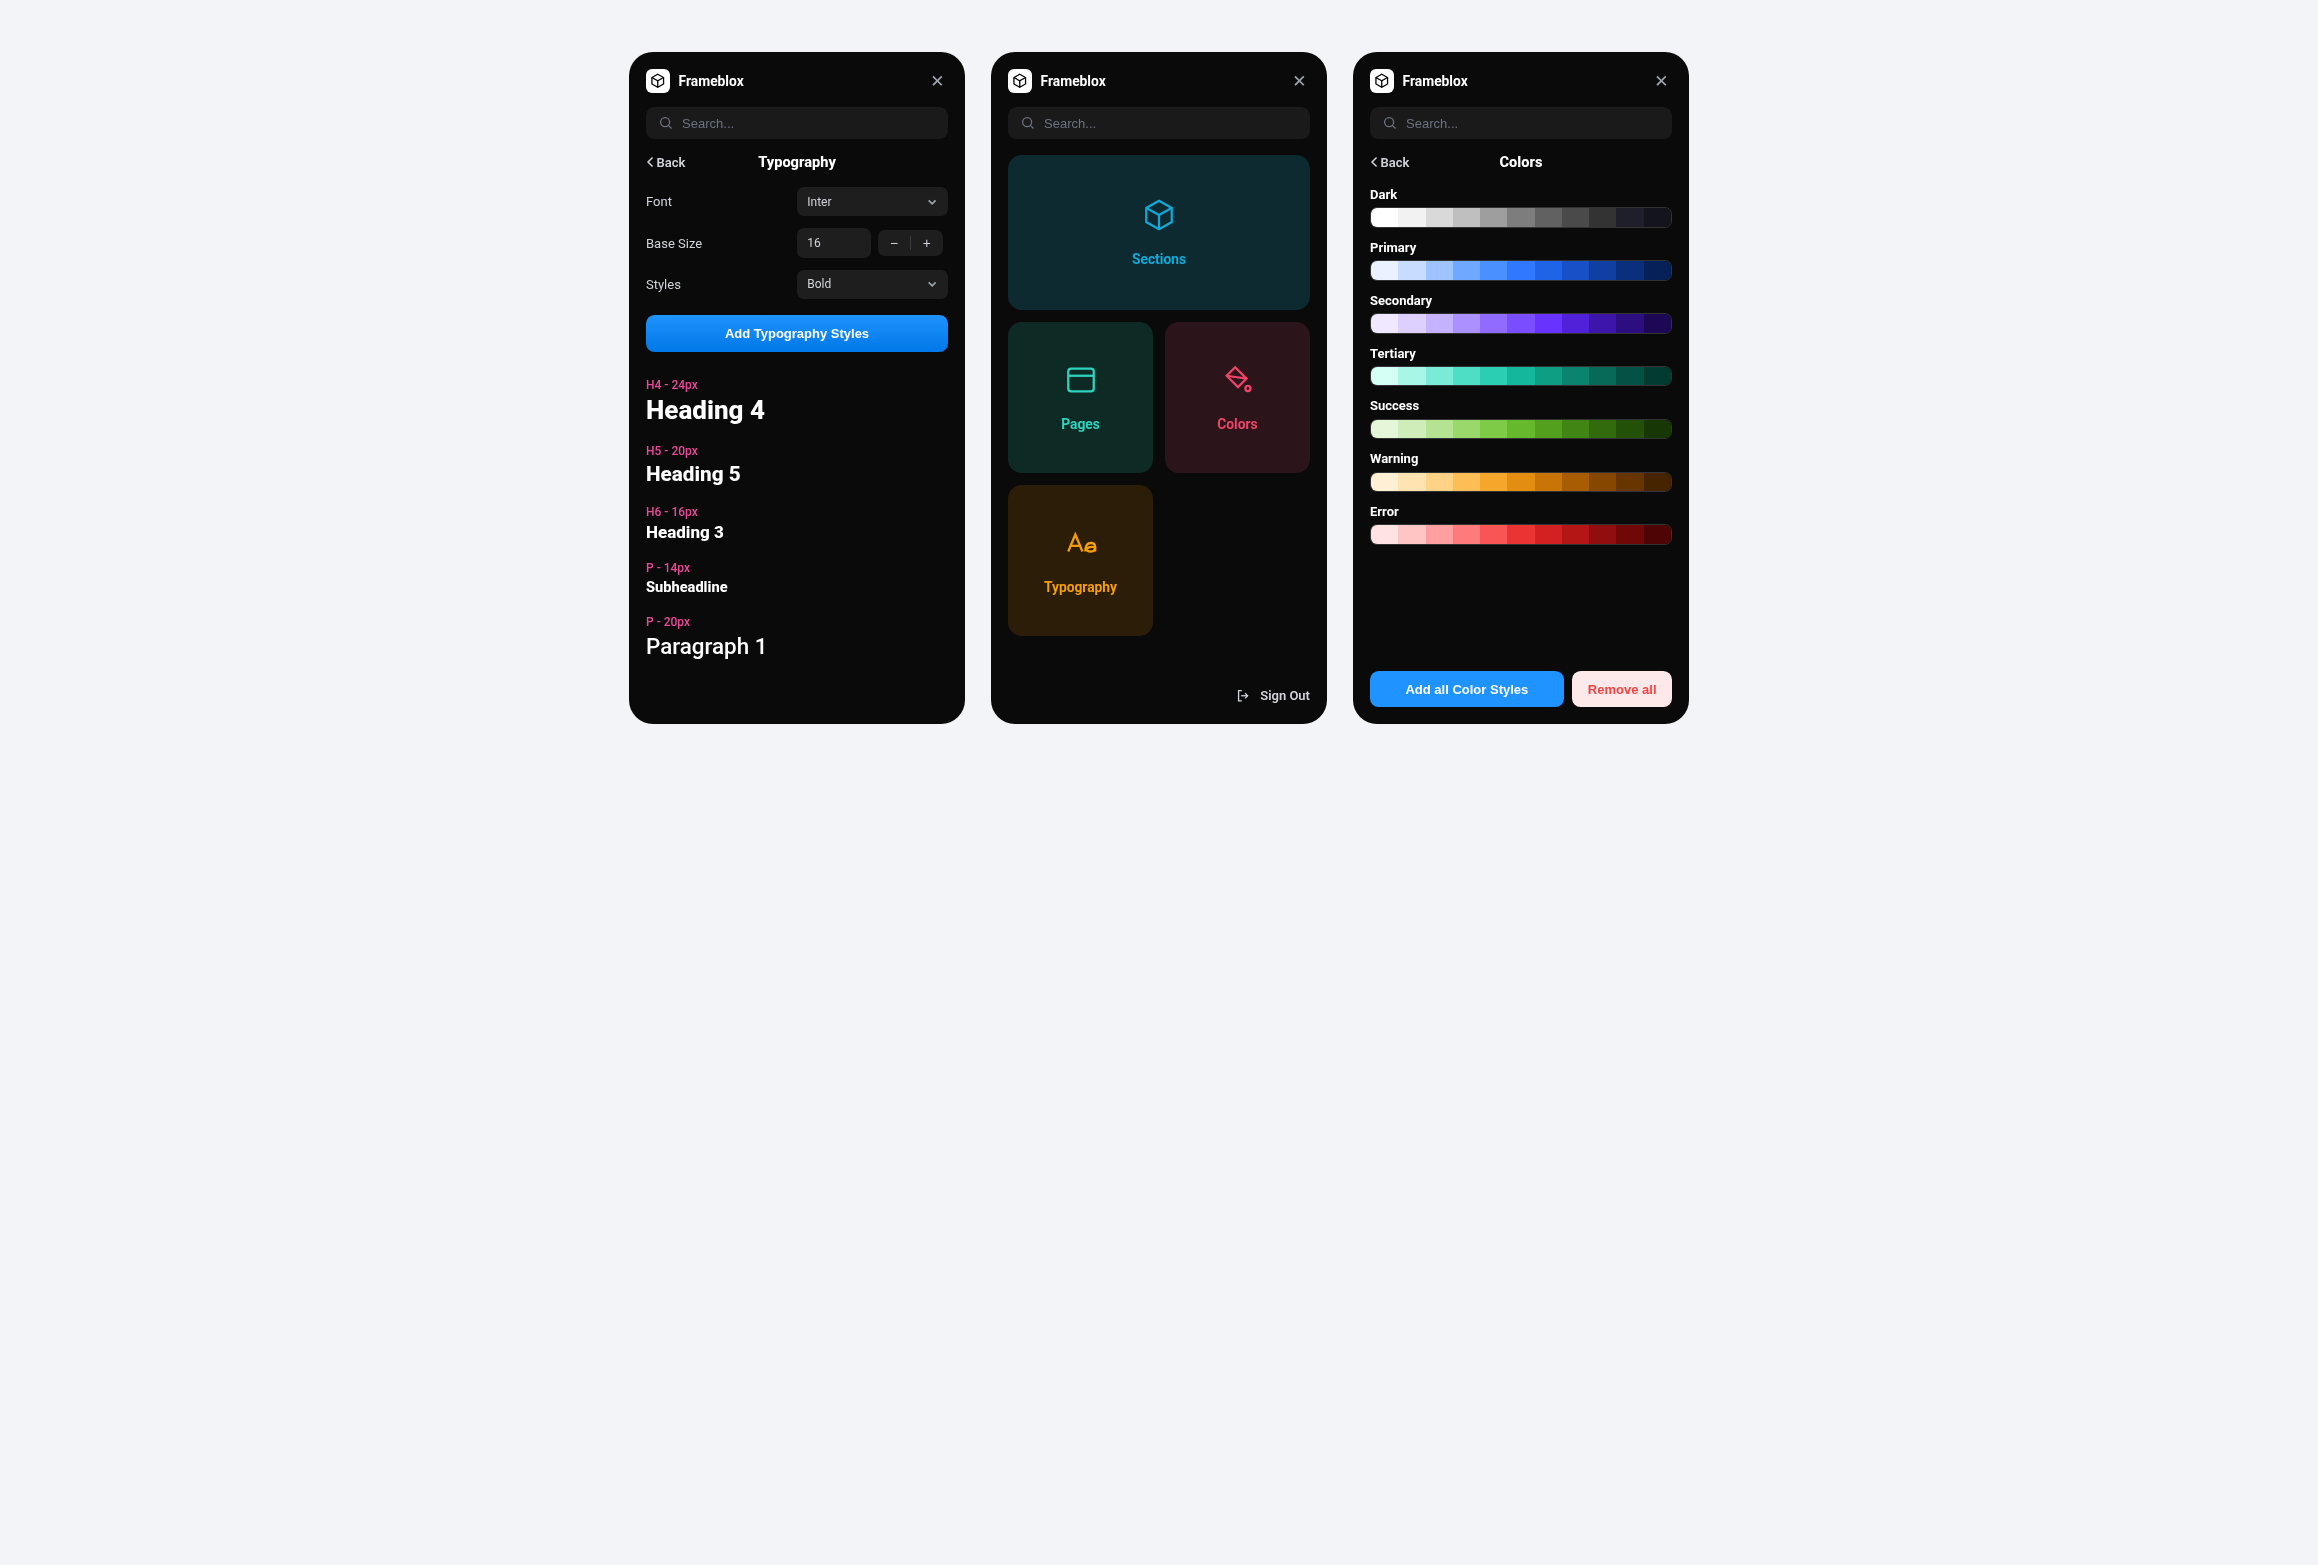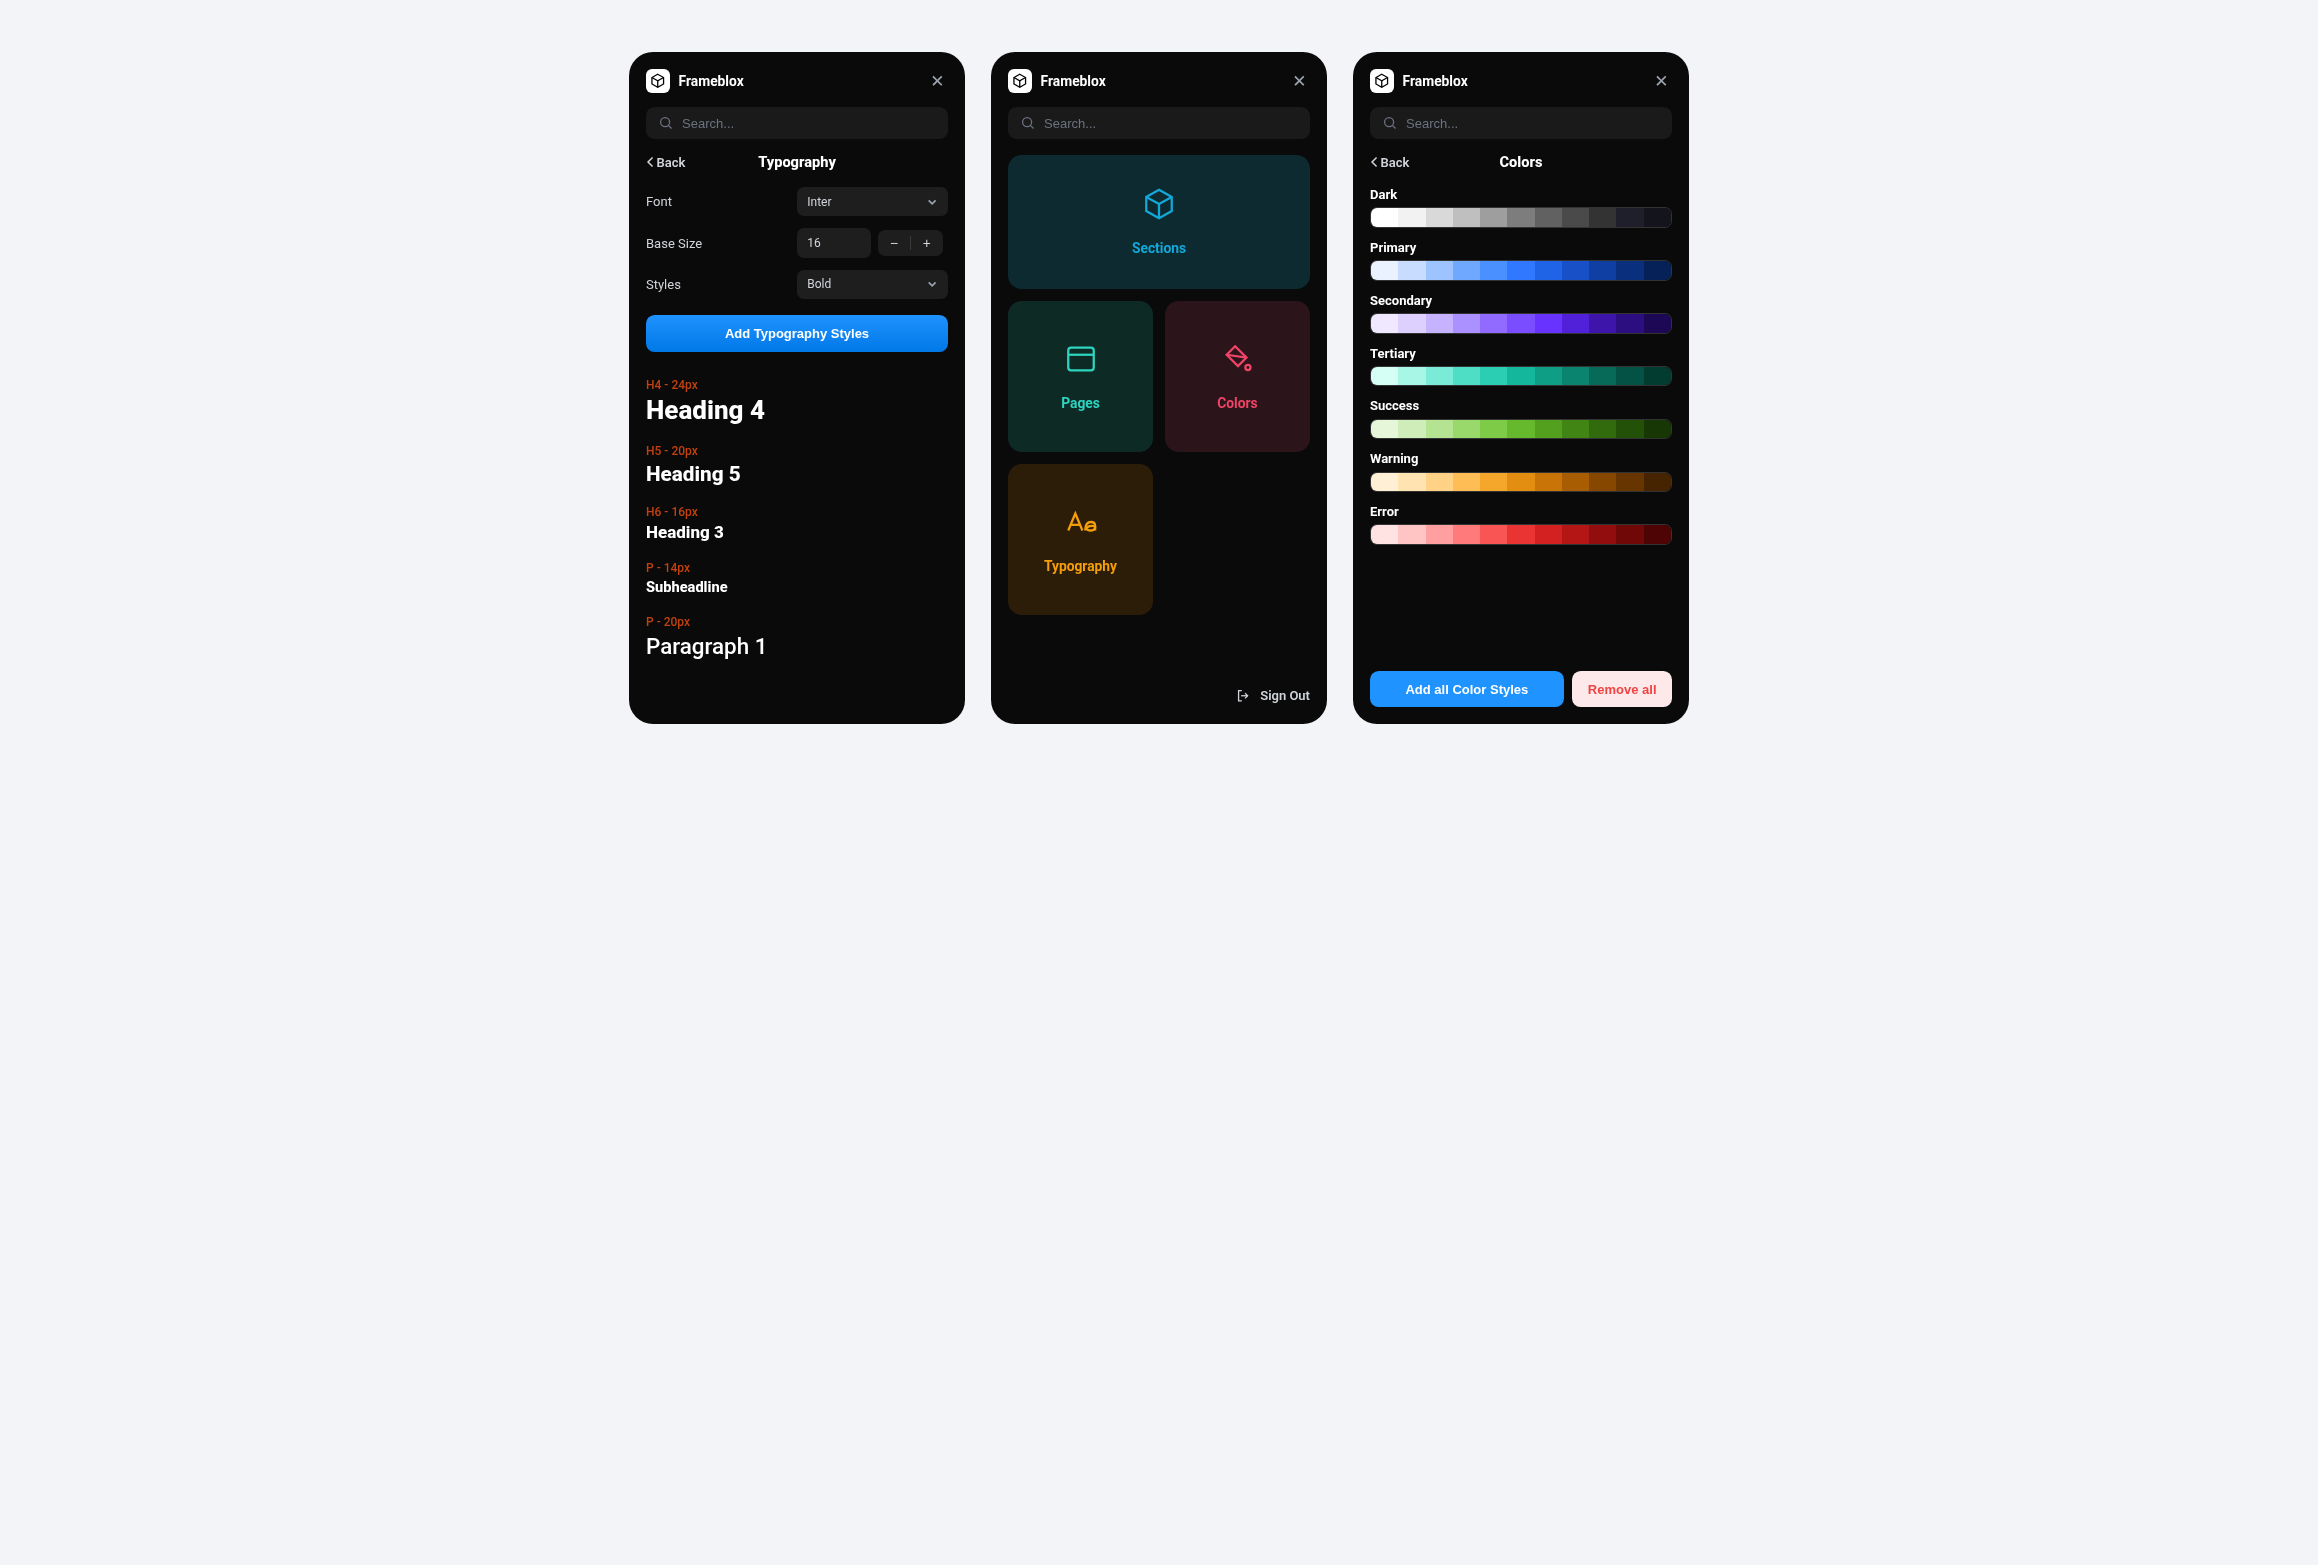--- a/index.html
+++ b/index.html
@@ -151,21 +151,21 @@
     padding: 11.2px;
     color: #fff;
     font-size: 13px;
     font-weight: 700;
     cursor: pointer;
     margin-top: 3.4px;
     margin-bottom: 26px;
   }
   .type-sample { margin-bottom: 19px; }
   .type-meta {
-    color: #c2410c;
+    color: #ec4899;
     font-size: 12px;
     font-weight: 500;
     margin-bottom: 3.4px;
   }
   .type-text { font-weight: 800; color: #fff; }
   .h4 { font-size: 26px; }
   .h5 { font-size: 20.7px; }
   .h6 { font-size: 17px; }
   .sub { font-size: 14.6px; }
   .p1 { font-size: 22.4px; font-weight: 500; }
@@ -180,21 +180,21 @@
     border-radius: 13.8px;
     padding: 20.7px;
     display: flex;
     flex-direction: column;
     align-items: center;
     justify-content: center;
     gap: 19px;
     cursor: pointer;
     height: 151px;
   }
-  .card.wide { grid-column: 1 / -1; height: 134px; }
+  .card.wide { grid-column: 1 / -1; height: 155px; }
   .card-label { font-size: 13.8px; font-weight: 700; }
   .c-sections { background: #0d2a30; color: #12a8d8; }
   .c-components { background: #1d1530; color: #8b5cf6; }
   .c-pages { background: #0e2a25; color: #2dd4bf; }
   .c-colors { background: #2b141a; color: #ef4467; }
   .c-typography { background: #2b1d08; color: #f59e0b; }
   .card svg { width: 34px; height: 34px; }
   .signout {
     display: flex;
     align-items: center;

